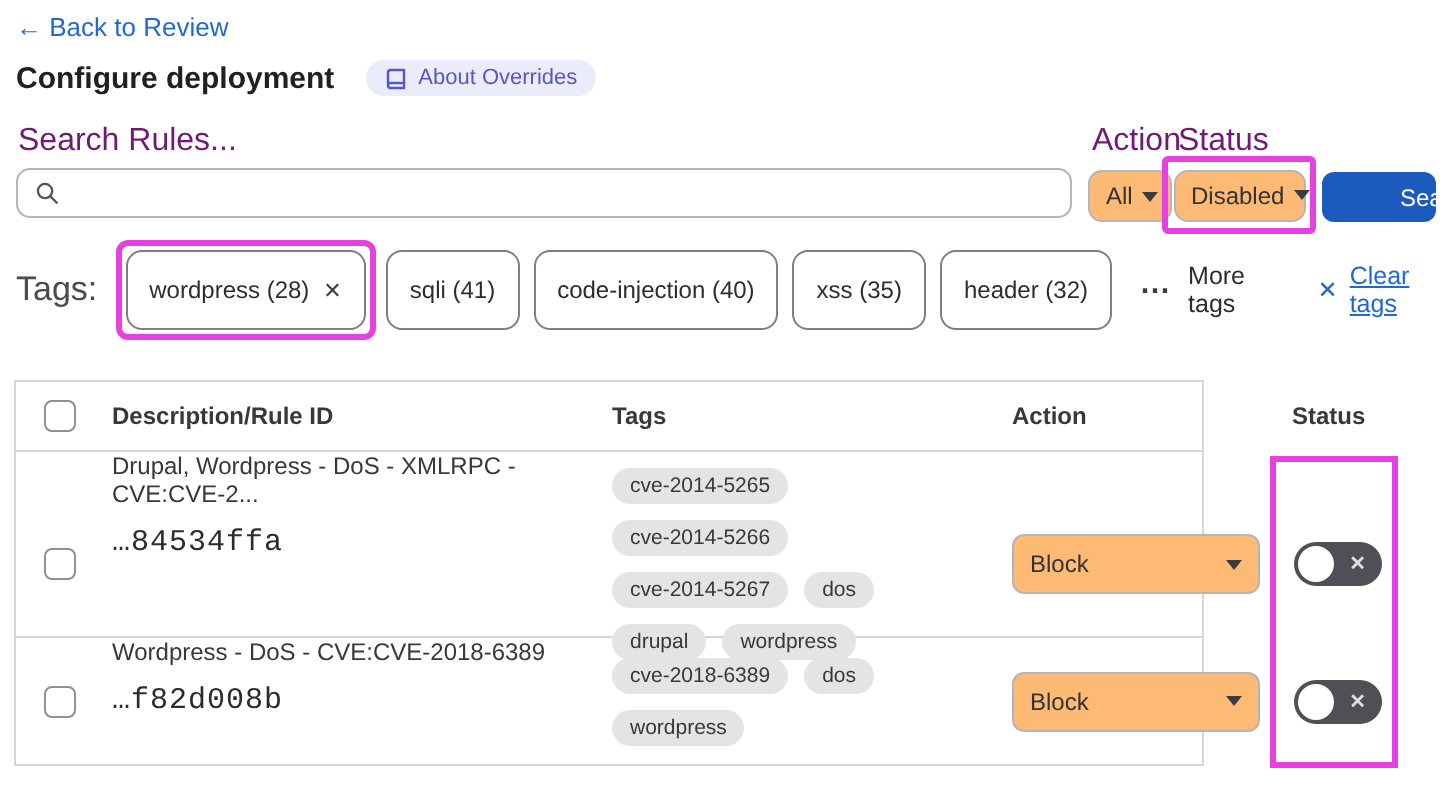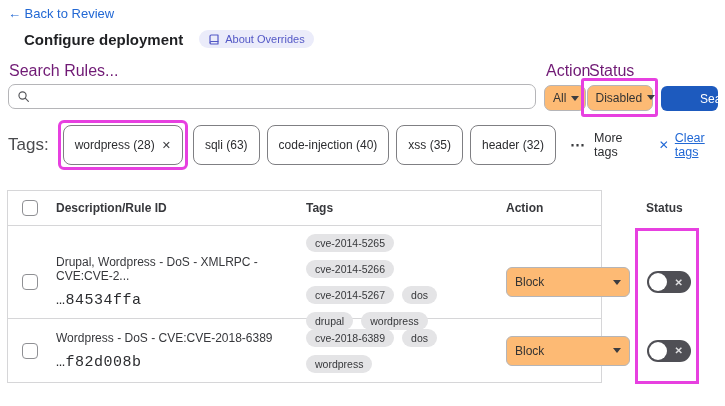--- a/index.html
+++ b/index.html
@@ -6,21 +6,21 @@
   html,body { width:725px; height:406px; }
   body {
     position:relative;
     background:#ffffff;
     font-family:"Liberation Sans", sans-serif;
     color:#2f3033;
     overflow:hidden;
   }
   
   .back-link { position:absolute; left:8px; top:6px; font-size:13px; color:#2268d4; text-decoration:none; cursor:pointer; }
-  .title-row { position:absolute; left:24px; top:30px; display:flex; align-items:center; gap:16px;justify-content:flex-end; }
+  .title-row { position:absolute; left:8px; top:30px; display:flex; align-items:center; gap:16px;justify-content:flex-end; }
   .page-title { font-size:15px; font-weight:700; color:#1f2023; }
   .badge {
     display:inline-flex; align-items:center; gap:5px;
     background:#ebecfa; color:#5358c6; font-size:11px;
     padding:3px 9px; border-radius:9px; cursor:pointer;
   }
   
   .field-label { position:absolute; font-size:16px; color:#701a75; }
   .search-label { left:9px; top:62px; }
   .action-label { left:546px; top:62px; }
@@ -70,21 +70,21 @@
   .clear-tags .txt { text-decoration:underline; }
   
   .rules-table { position:absolute; left:7px; top:190px; width:595px; border:1px solid #d6d6d8; background:#fff; }
   .trow { display:grid; grid-template-columns:41px 250px 200px 140px 1fr; align-items:center; }
   .thead { height:35px; border-bottom:1px solid #d6d6d8; }
   .th { font-size:12px; font-weight:700; color:#37383c; padding-left:7px; }
   .cell-cb { padding-left:14px; }
   .checkbox { width:16px; height:16px; border:1.5px solid #8f9094; border-radius:4px; background:#fff; cursor:pointer; }
   .body-row1 { height:93px; border-bottom:1px solid #d6d6d8; }
   .body-row2 { height:63px; }
-  .cell-desc { padding-left:7px; padding-right:14px; display:flex; flex-direction:column; justify-content:center; gap:9px; align-self:stretch; }
+  .cell-desc { padding-left:7px; padding-right:14px; display:flex; flex-direction:column; gap:9px; align-self:stretch; }
   .desc-line { font-size:12px; color:#37383c; }
   .rule-id { font-family:"Liberation Mono", monospace; font-size:15px; color:#2b2c2f; letter-spacing:0.5px; }
   .cell-tags { padding:8px 10px 8px 7px; display:flex; flex-wrap:wrap; gap:8px 8px; align-content:center; align-self:stretch; }
   .gpill { background:#e4e4e6; border-radius:10px; padding:3px 9px; font-size:10.5px; color:#37383b; white-space:nowrap; }
   .cell-action { padding-left:7px; }
   .tbl-select { width:124px; height:30px; border-radius:6px; }
   .cell-status { padding-left:8px; }
   .toggle {
     position:relative; width:44px; height:22px; background:#4f4f55;
     border-radius:11px; display:flex; align-items:center; cursor:pointer;
@@ -134,21 +134,21 @@
 <button class="search-btn">Search</button>
 
 <div class="tags-row">
   <span class="tags-label">Tags:</span>
   <span class="tag-annot">
     <span class="fpill">
       <span>wordpress (28)</span>
       <span class="pill-x">✕</span>
     </span>
   </span>
-  <span class="fpill">sqli (63)</span>
+  <span class="fpill">sqli (41)</span>
   <span class="fpill">code-injection (40)</span>
   <span class="fpill">xss (35)</span>
   <span class="fpill">header (32)</span>
   <span class="more-tags">
     <span class="more-dots">⋯</span>
     <span>More tags</span>
   </span>
   <span class="clear-tags">
     <span class="x">✕</span>
     <span class="txt">Clear tags</span>

